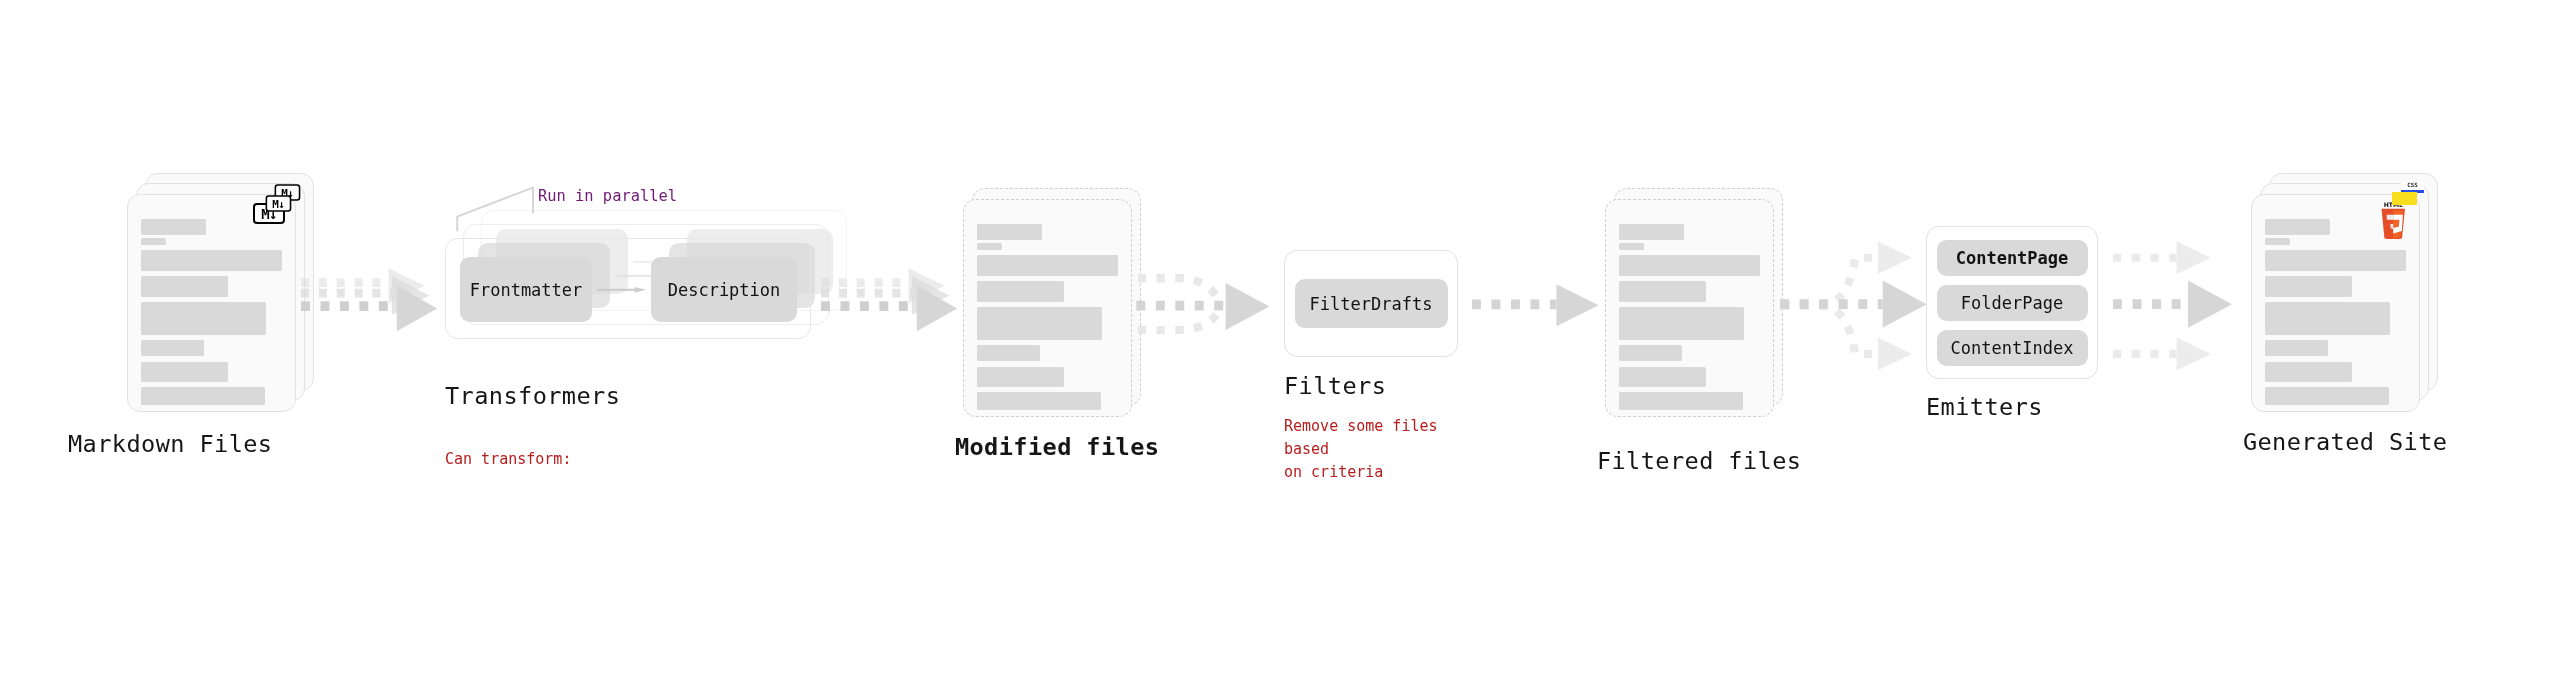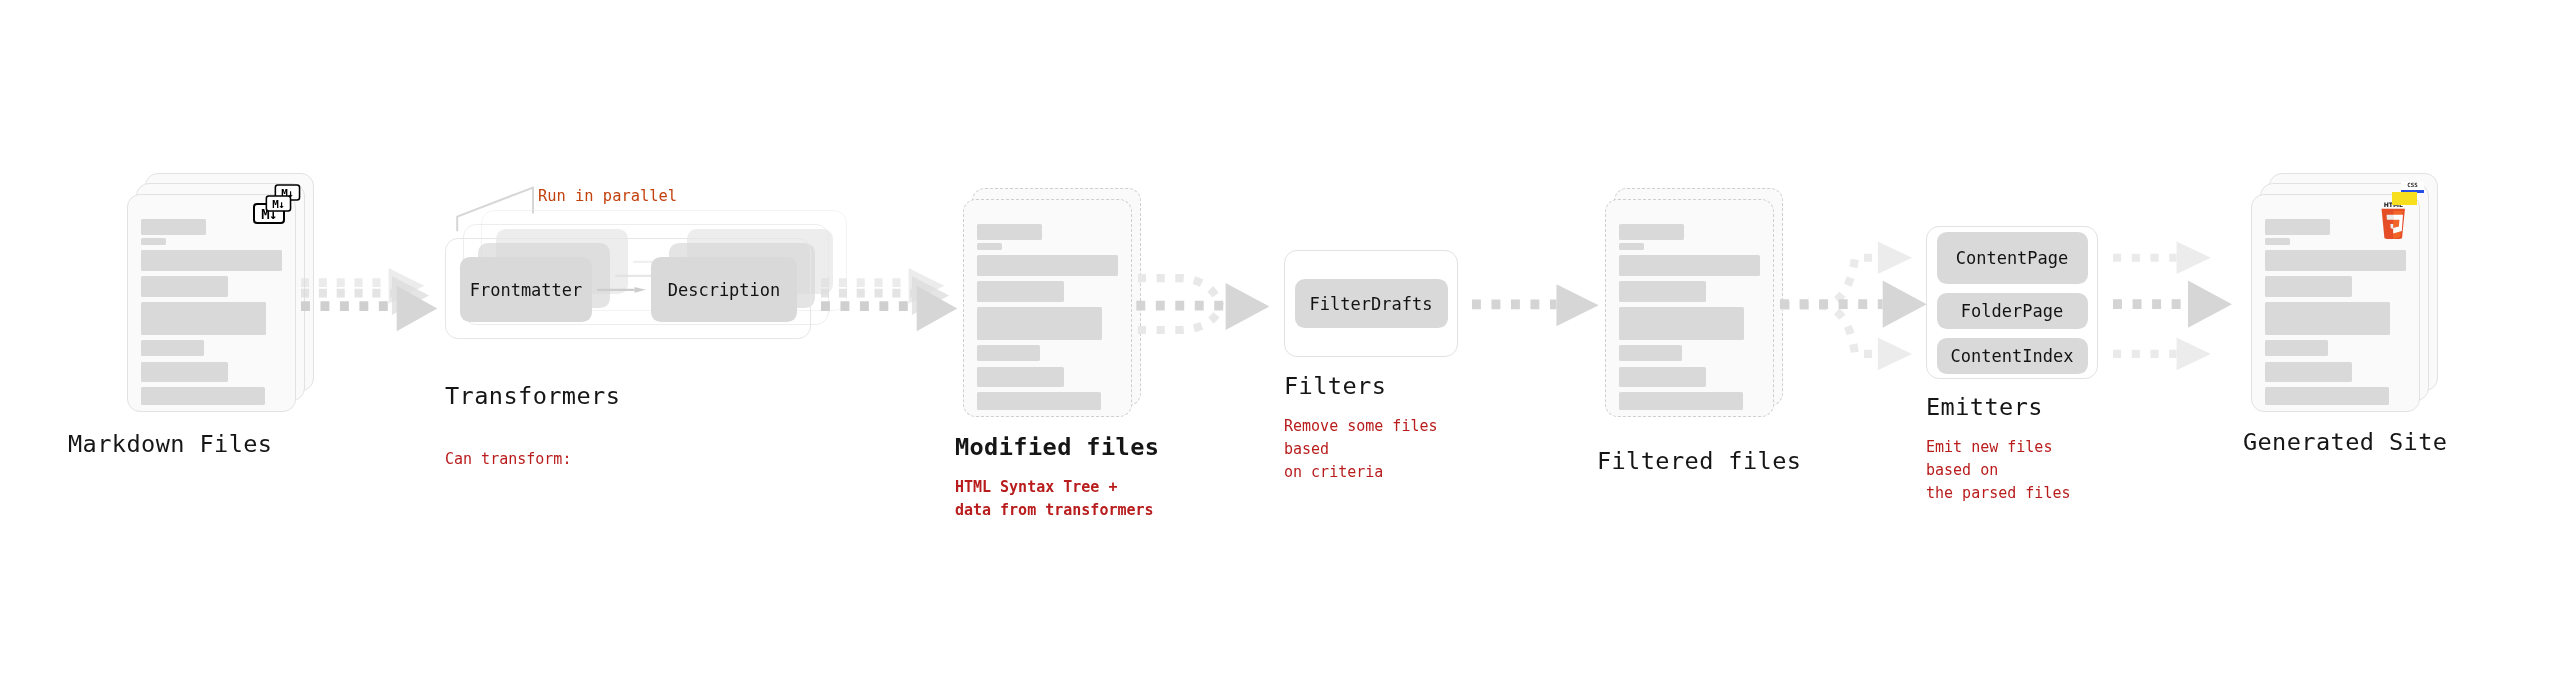--- a/index.html
+++ b/index.html
@@ -100,21 +100,21 @@
   }
   .pill.frontmatter { left: 14px;  top: 18px; width: 132px; height: 65px; }
   .pill.description { left: 205px; top: 18px; width: 146px; height: 65px; }
 
   .tf-midarrow {
     position: absolute; left: 151px; top: 48px; width: 49px; height: 5.7px;
   }
 
   .parallel-label {
     position: absolute; left: 93px; top: -23px;
-    font-size: 15.4px; color: #c2410c; white-space: nowrap;
+    font-size: 15.4px; color: #701a75; white-space: nowrap;
   }
   .parallel-bracket { position: absolute; left: 9.8px; top: -24.4px; }
 
   
   .group-box {
     border: 1.6px solid #e2e2e2; border-radius: 13px;
     background: #fff;
     display: flex; flex-direction: column; align-items: center;
     justify-content: center; gap: 11.4px;
   }
@@ -251,22 +251,20 @@
             <div class="bar" style="width: 62%; height: 20.3px;"></div>
             <div class="bar" style="width: 89%; height: 32.5px;"></div>
             <div class="bar" style="width: 45%; height: 15.4px;"></div>
             <div class="bar" style="width: 62%; height: 20.3px;"></div>
             <div class="bar" style="width: 88%; height: 18px;"></div>
           </div>
       </div>
     </div>
     <div style="position:absolute; left:-8.1px; top:234px;font-weight:bold;">
       <div class="caption-title">Modified files</div>
-      <div class="caption-sub">HTML Syntax Tree +
-data from transformers</div>
     </div>
   </div>
 
   <svg class="conn" style="left:1136px; top:244px;" width="163" height="138" viewBox="0 0 200 170">
     <g fill="none" stroke="#e8e8e8" stroke-width="10" stroke-dasharray="10 13">
       <path d="M2 42 L50 42 Q92 42 104 76"></path>
       <path d="M2 106 L50 106 Q92 106 104 78"></path>
     </g>
     <g stroke="#d4d4d4" stroke-width="12" stroke-dasharray="11 13">
       <line x1="0" y1="76" x2="110" y2="76"></line>
@@ -321,28 +319,26 @@
     <polygon points="120,14 162,34 120,54" fill="#ececec"></polygon>
     <polygon points="120,132 162,152 120,172" fill="#ececec"></polygon>
     <g stroke="#d4d4d4" stroke-width="12" stroke-dasharray="11 13">
       <line x1="0" y1="91" x2="126" y2="91"></line>
     </g>
     <polygon points="126,62 180,91 126,120" fill="#d6d6d6"></polygon>
   </svg>
 
   <div class="node" style="left:1926px; top:226px;">
     <div class="group-box" style="width:172px; height:153px; gap:9px;">
-      <div class="pill-static" style="width:151px; height:52px;">ContentPage</div>
+      <div class="pill-static" style="width:151px; height:36px;font-weight:bold;">ContentPage</div>
       <div class="pill-static" style="width:151px; height:36px;">FolderPage</div>
       <div class="pill-static" style="width:151px; height:36px;">ContentIndex</div>
     </div>
     <div style="position:absolute; left:0; top:167px;">
       <div class="caption-title">Emitters</div>
-      <div class="caption-sub">Emit new files based on
-the parsed files</div>
     </div>
   </div>
 
   <svg class="conn" style="left:2113px; top:230px;" width="163" height="163" viewBox="0 0 200 200">
     <g stroke="#eaeaea" stroke-width="10" stroke-dasharray="10 13">
       <line x1="0" y1="34" x2="78" y2="34"></line>
       <line x1="0" y1="152" x2="78" y2="152"></line>
     </g>
     <polygon points="78,14 120,34 78,54" fill="#ececec"></polygon>
     <polygon points="78,132 120,152 78,172" fill="#ececec"></polygon>

